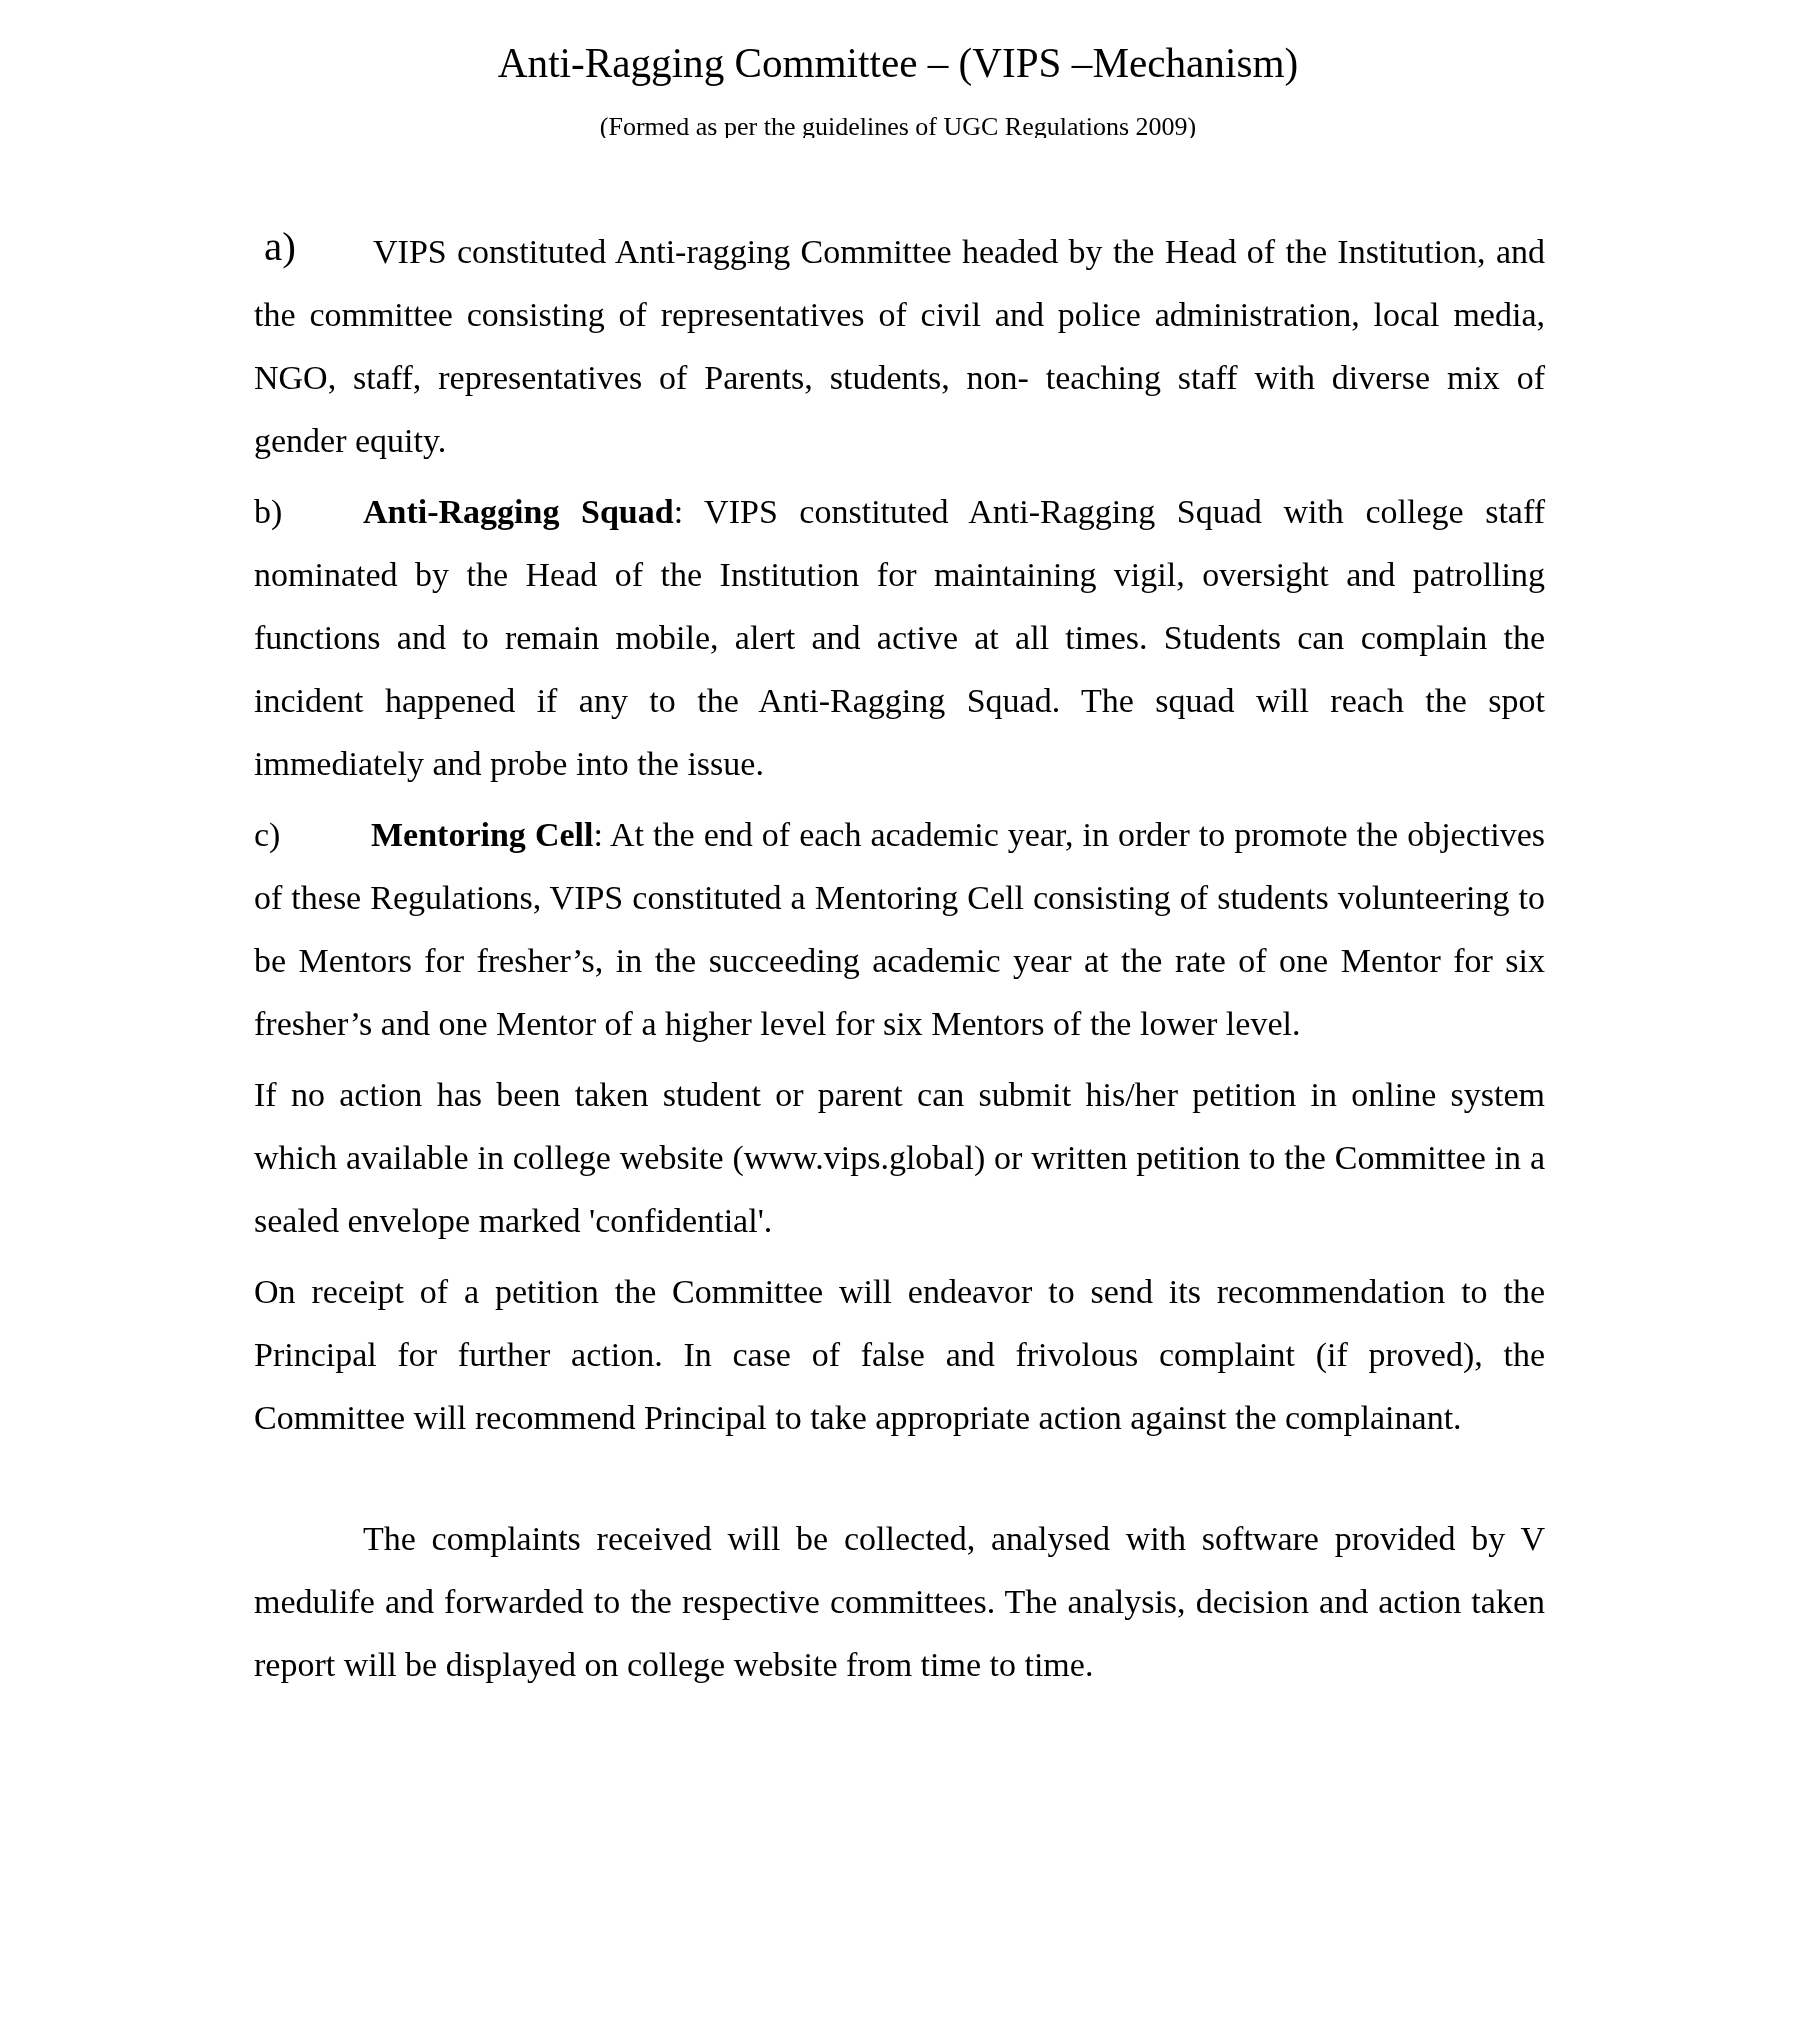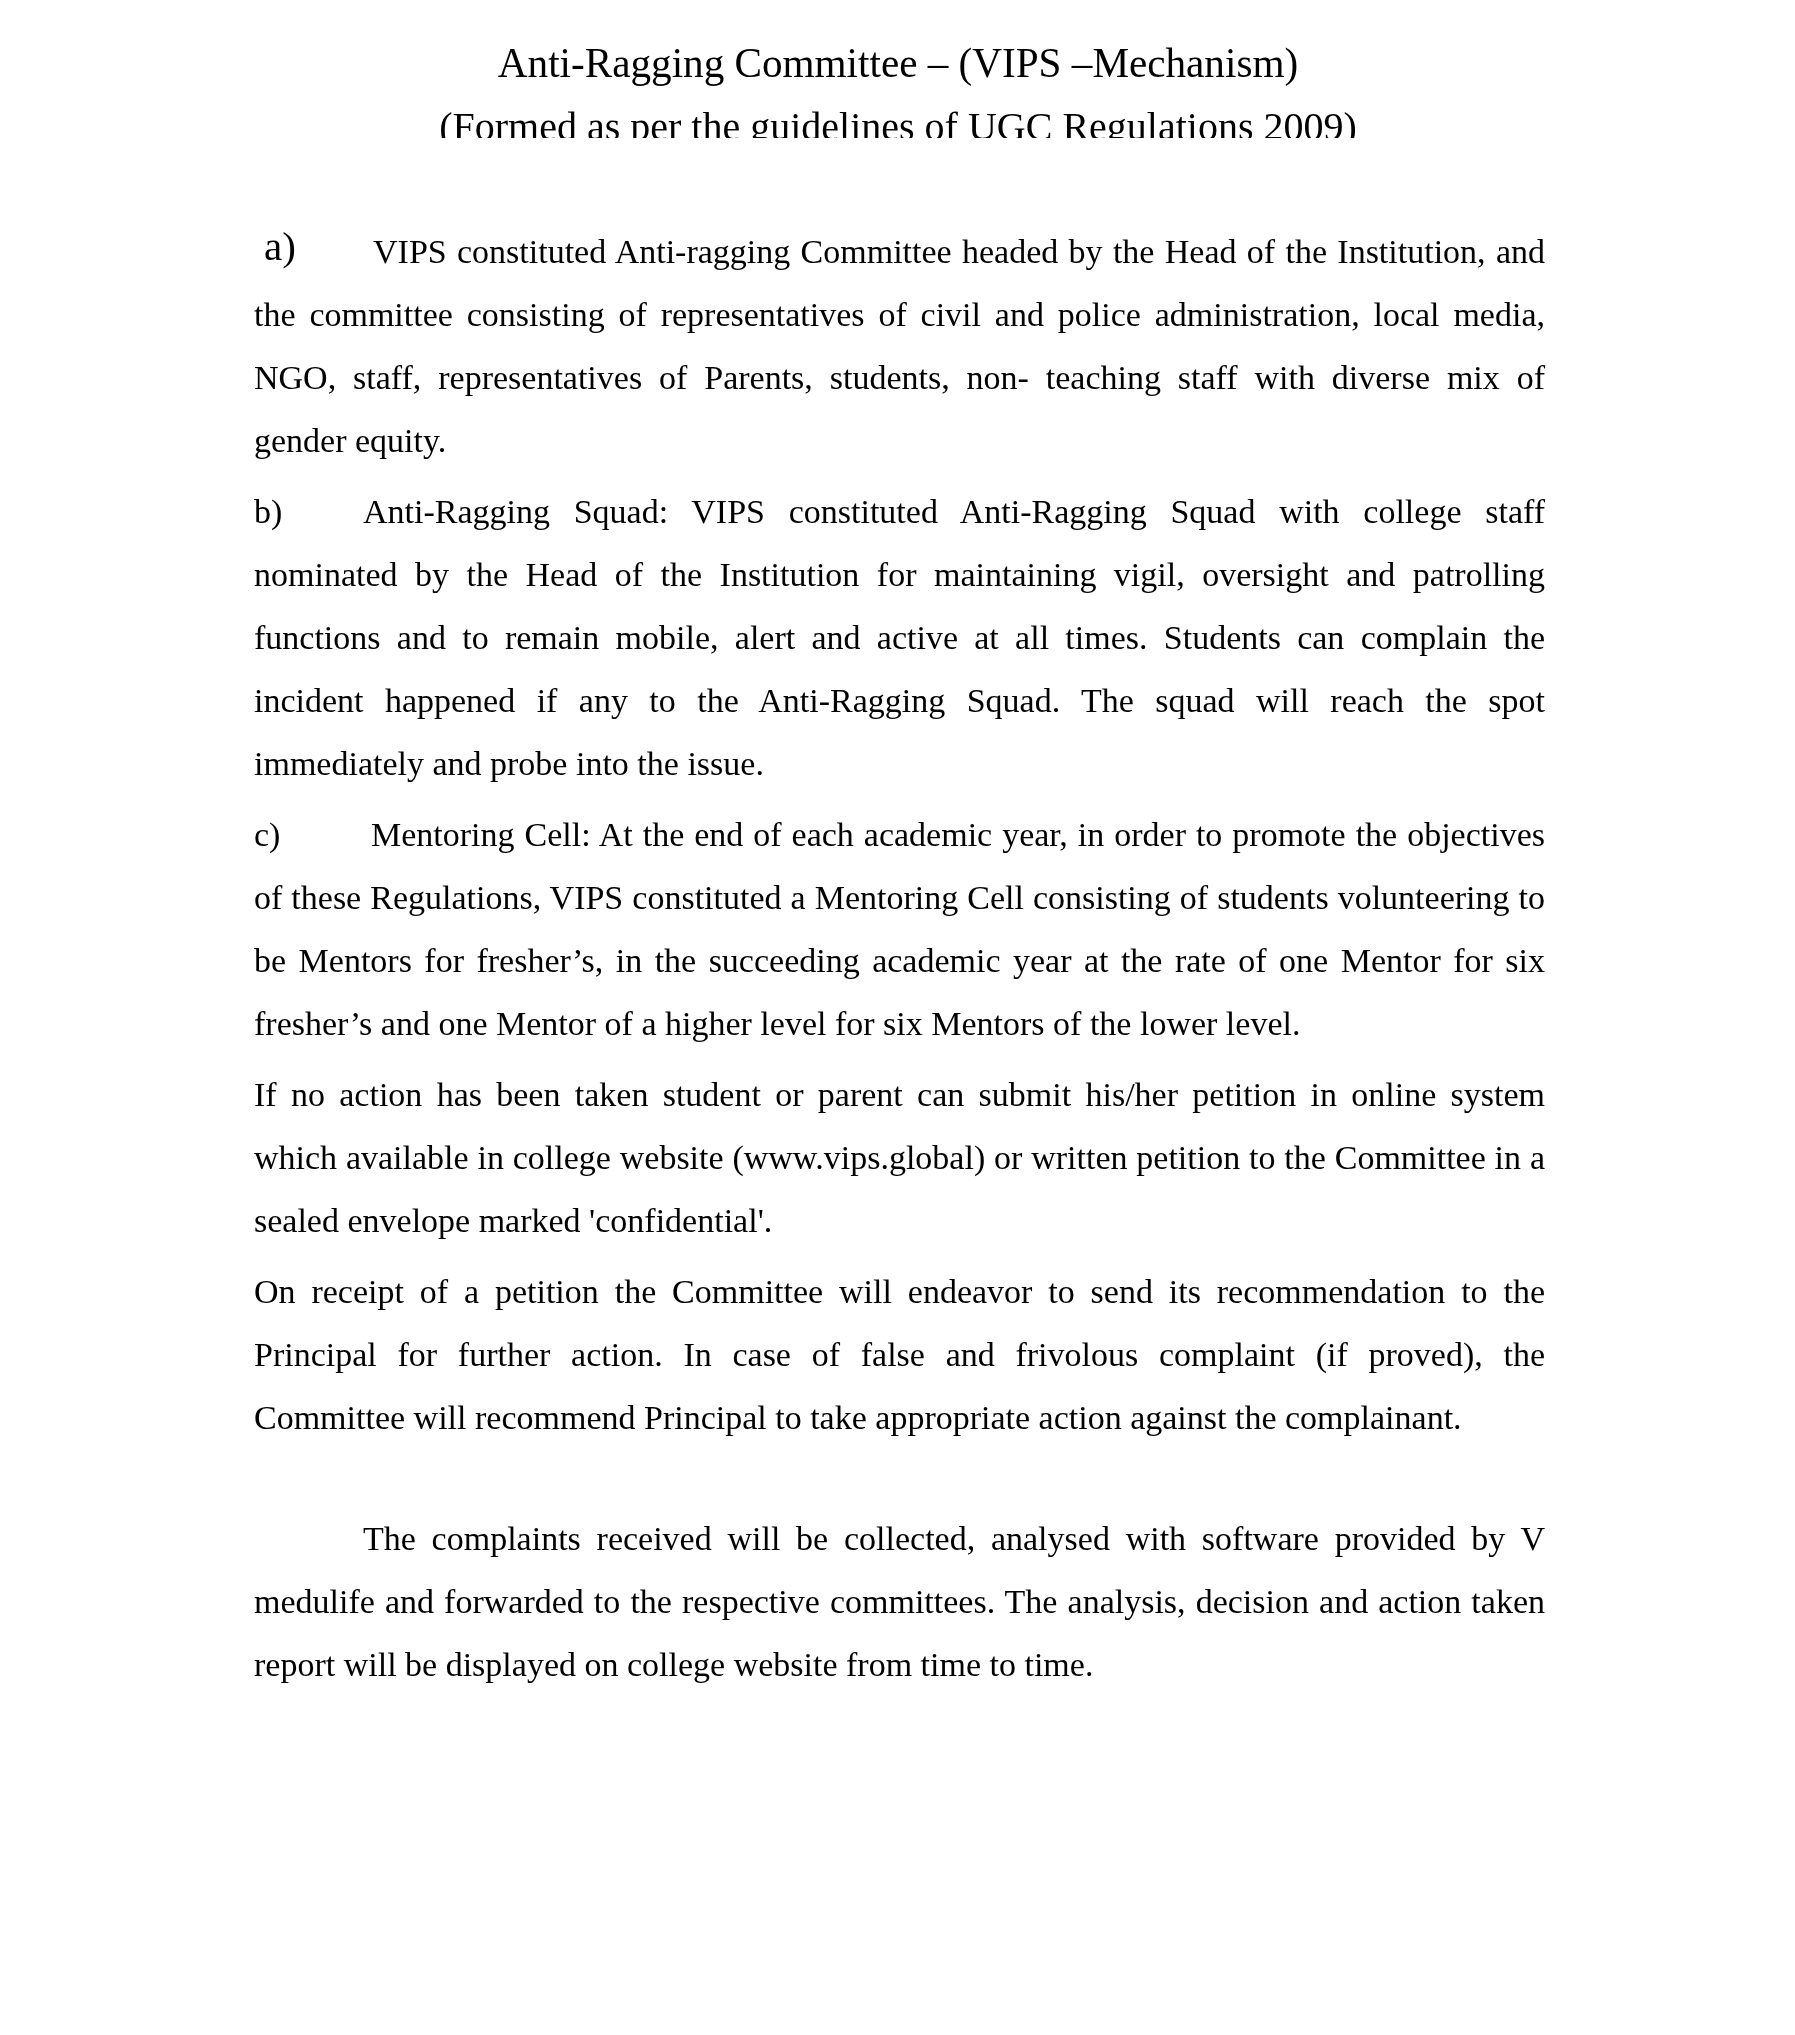--- a/index.html
+++ b/index.html
@@ -9,32 +9,32 @@
   }
   .title {
     position: absolute; left: 0; width: 1796px; top: 38px;
     text-align: center; font-size: 42px; line-height: 51px; margin: 0; font-weight: normal;
     transform: scaleX(0.98);
   }
   .subtitle-wrap {
     position: absolute; left: 0; width: 1796px; top: 105px; height: 33px; overflow: hidden;
   }
   .subtitle {
-    text-align: center; font-size: 40px; line-height: 43px; margin: 0;
+    text-align: center; font-size: 26px; line-height: 43px; margin: 0;
   }
   .body {
     position: absolute; left: 246px; width: 1307px; top: 210px;
     font-size: 34px; line-height: 63px;
   }
   .p { margin: 8px; text-align: justify; text-align-last: left; }
   .p .lbl { display: inline-block; }
   .lbl-a { font-size: 41px; width: 109px; margin-left: 10px; position: relative; top: -2.9px; }
   .lbl-b { width: 109px; }
   .lbl-c { width: 117px; }
-  b { font-weight: normal; }
+  b { font-weight: bold; }
   .indent { text-indent: 109px; }
   .gap { height: 42px; }
 </style>
 </head>
 <body>
 
 <h1 class="title">Anti-Ragging Committee – (VIPS –Mechanism)</h1>
 <div class="subtitle-wrap">
   <p class="subtitle">(Formed as per the guidelines of UGC Regulations 2009)</p>
 </div>

